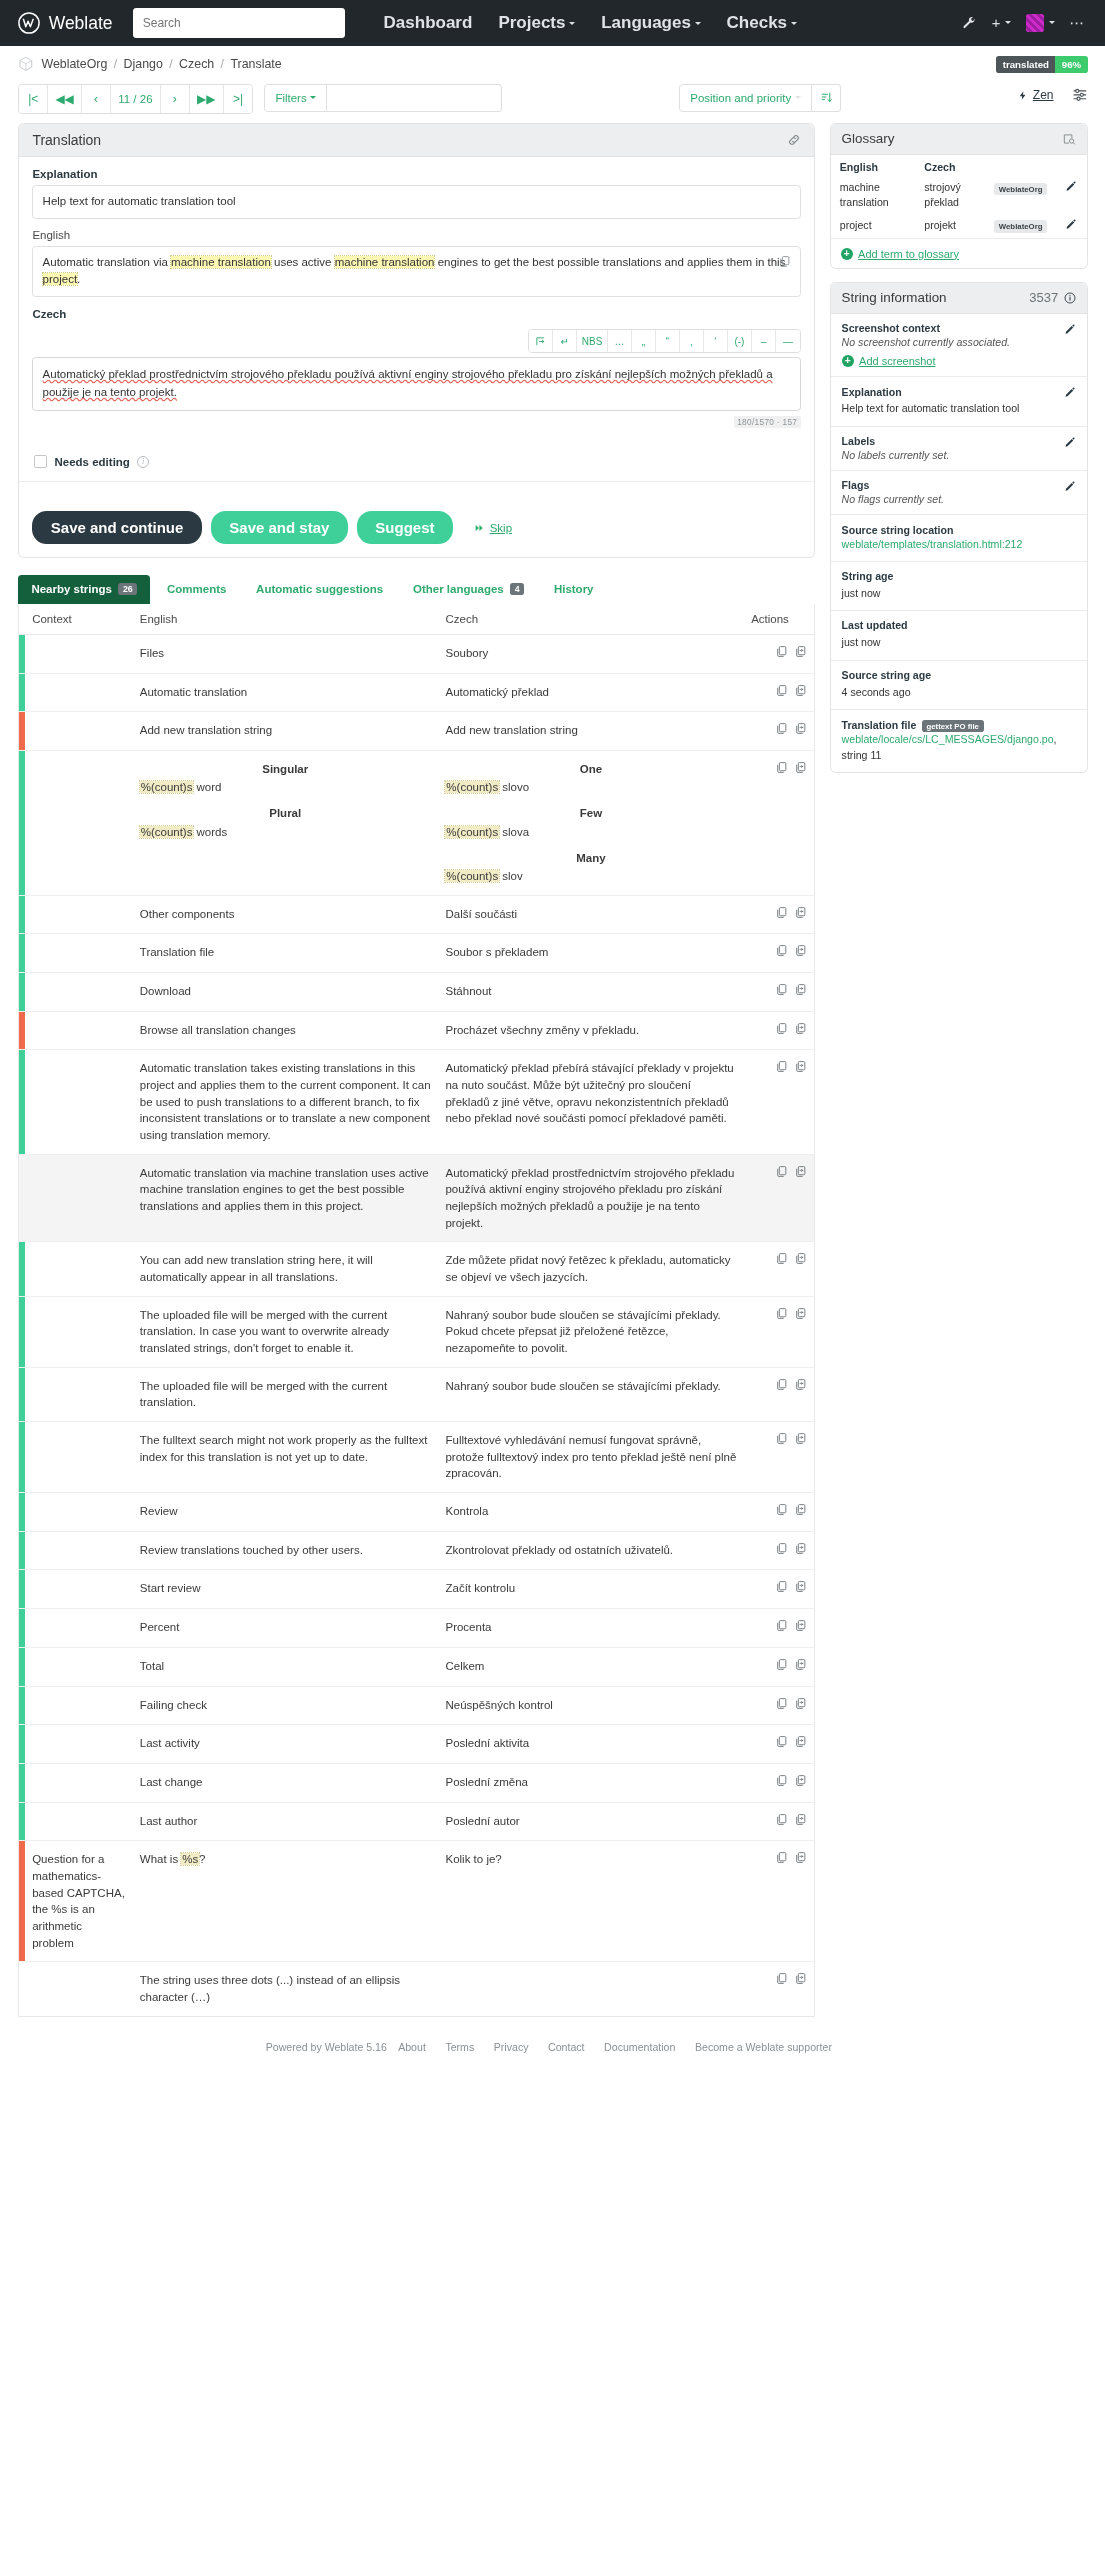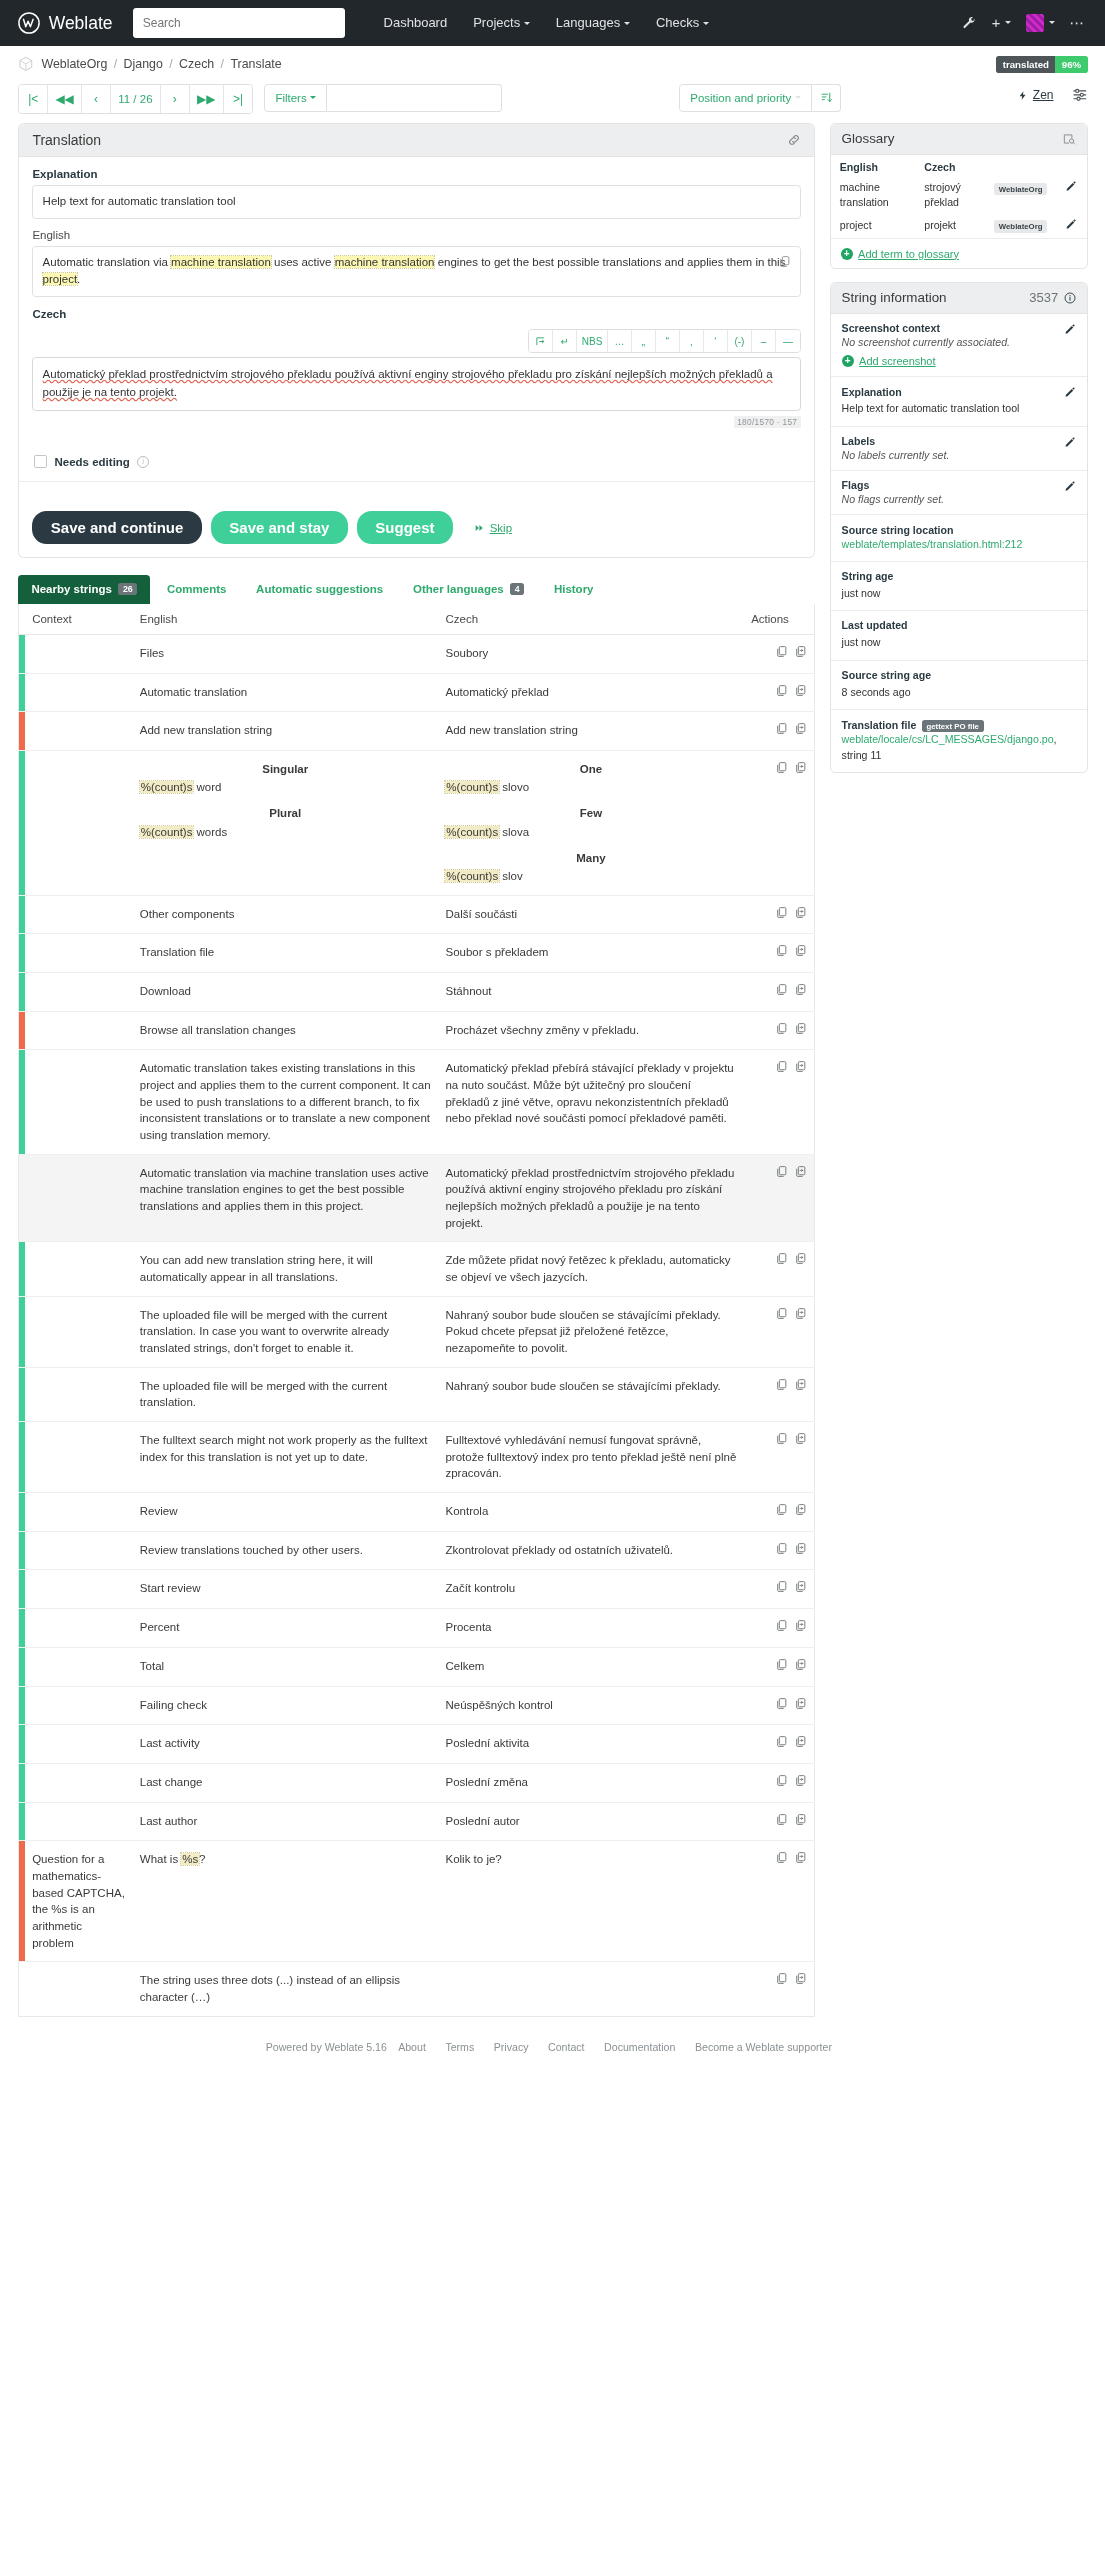--- a/index.html
+++ b/index.html
@@ -33,25 +33,26 @@
     padding: 0 9.2px;
     font-family: "Liberation Sans", sans-serif;
     font-size: 12px;
     color: #555;
     outline: none;
   }
   .nav-links { display: flex; align-items: center; margin-left: 26px; gap: 0; }
   .nav-link {
     color: #dfe3e6;
     padding: 0 13px;
-    font-size: 13px;
+    font-size: 17px;
     line-height: 46px;
     text-decoration: none;
     cursor: pointer;
     white-space: nowrap;
+    font-weight: bold;
   }
   .caret { display:inline-block; margin-left:3.7px; border-left:3.2px solid transparent; border-right:3.2px solid transparent; border-top:3.7px solid #dfe3e6; vertical-align: middle; }
   .nav-right { margin-left: auto; display: flex; align-items: center; gap: 14.7px; padding-right: 3.7px;}
   .nav-ico { color: #dfe3e6; font-size: 14.7px; cursor: pointer; display:flex; align-items:center; }
   .avatar { width: 18.4px; height: 18.4px; border-radius: 2.8px; background:
       repeating-linear-gradient(45deg,#cf29c9 0 2.8px,#9b1fa0 2.8px 5.5px); display:inline-block; }
 
   
   .breadcrumb-row {
     display: flex; align-items: center;
@@ -882,21 +883,21 @@
           <div class="si-sec">
             <div class="si-t">String age</div>
             <div class="si-v" style="margin-top:3.7px">just now</div>
           </div>
           <div class="si-sec">
             <div class="si-t">Last updated</div>
             <div class="si-v" style="margin-top:3.7px">just now</div>
           </div>
           <div class="si-sec">
             <div class="si-t">Source string age</div>
-            <div class="si-v" style="margin-top:3.7px">8 seconds ago</div>
+            <div class="si-v" style="margin-top:3.7px">4 seconds ago</div>
           </div>
           <div class="si-sec">
             <div class="si-t">Translation file<span class="tag-po">gettext PO file</span></div>
             <div style="margin-top:1.8px"><a class="si-link">weblate/locale/cs/LC_MESSAGES/django.po</a><span class="si-v">, string 11</span></div>
           </div>
         </div>
     </div>
 
   </div>
 </div>

